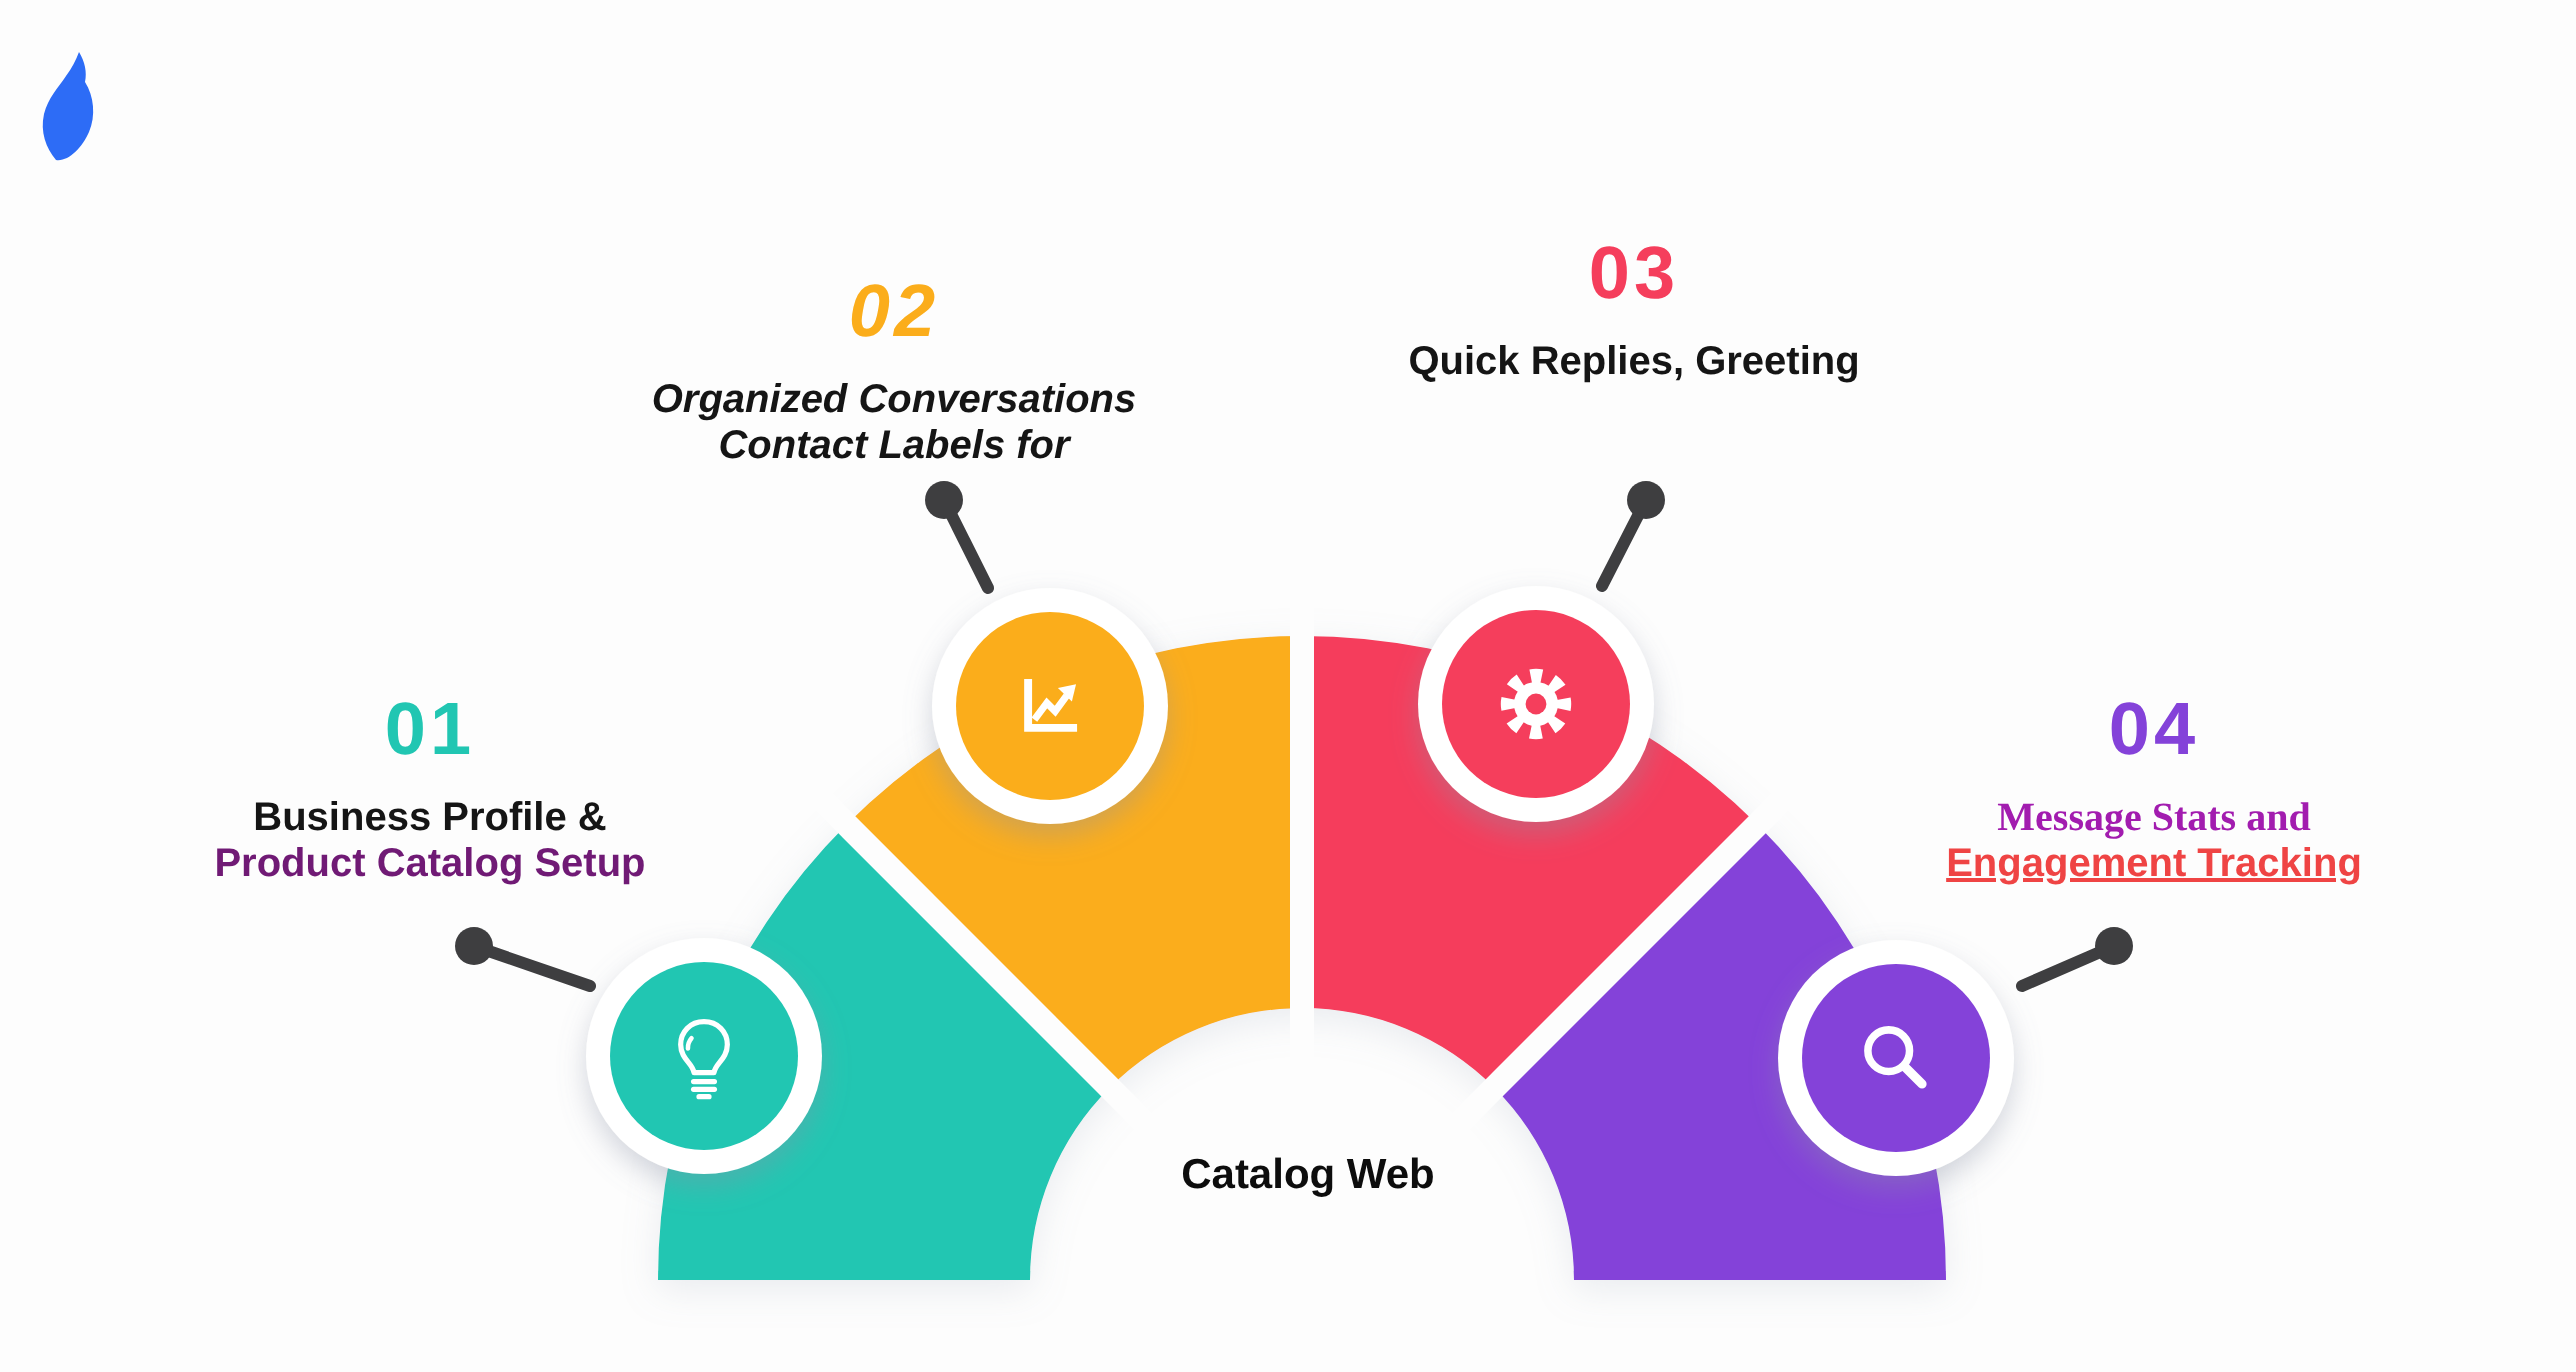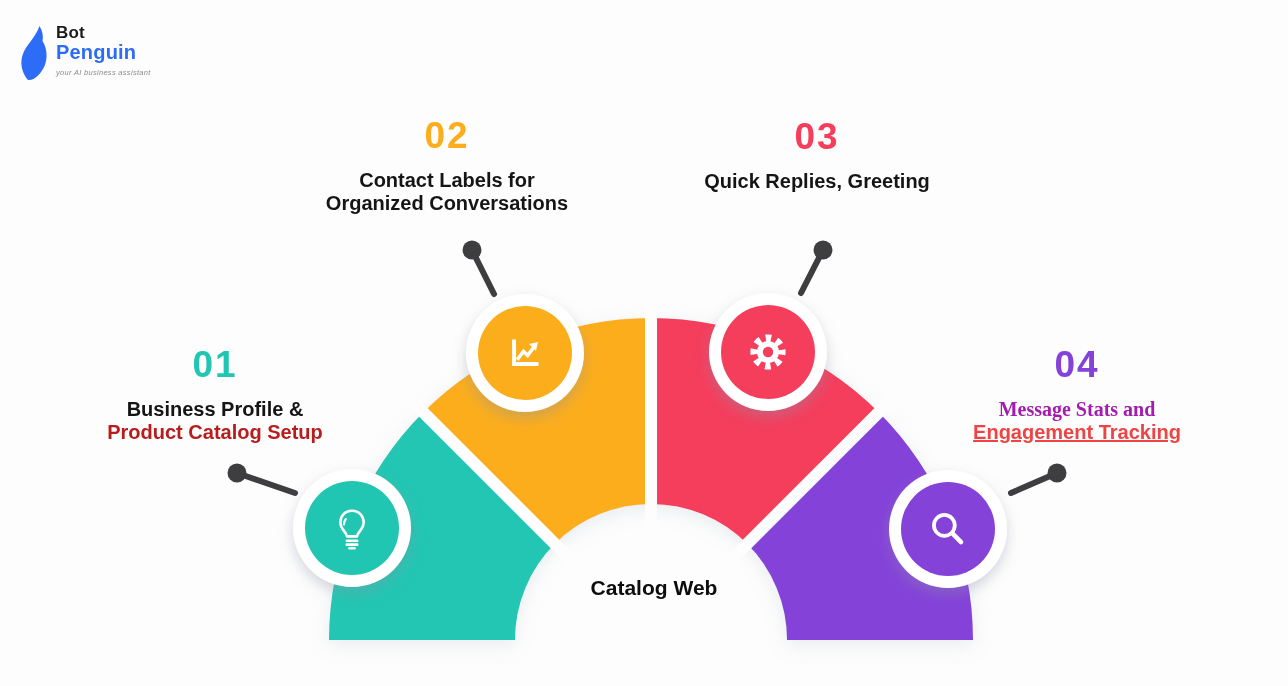--- a/index.html
+++ b/index.html
@@ -15,42 +15,37 @@
   .logo-tagline{font-size:7.5px;font-style:italic;color:#8b8b8b;margin-top:5px;letter-spacing:.3px;}
 
   
   #diagram-svg{position:absolute;left:0;top:0;}
 
   
   .step{position:absolute;width:320px;text-align:center;}
   .step-number{font-size:37px;font-weight:800;letter-spacing:2px;line-height:38px;margin-bottom:14px;}
   .step-label{font-size:20px;font-weight:700;color:#151515;line-height:23px;}
   .step-1{left:55px;top:346px;text-align:center;}
-  .step-2{left:287px;top:117px;}
+  .step-2{left:287px;top:137px;font-style:italic;}
   .step-3{left:657px;top:118px;}
   .step-4{left:917px;top:346px;}
 
   
   .center-title{position:absolute;left:504px;top:576px;width:300px;text-align:center;
     font-size:21px;font-weight:800;color:#0d0d0d;line-height:23px;}
 </style>
 </head>
 <body style="background: rgb(253, 253, 253);">
 
 <div class="canvas" style="background: rgb(253, 253, 253);">
 
   <div class="logo">
     <svg width="34" height="56" viewBox="0 0 30 56">
       <path class="penguin-body" d="M10 54 C5 48 2 40 4 31 C6 23 11 18 15 12 C18 8 20 4 21.5 0 C24.5 5 25.5 10 24.5 15 C29 22 30 32 26.5 40 C23 48 16 55 10 54 Z" fill="#2d6cf6"></path>
     </svg>
-    <div class="logo-text">
-      <div class="logo-bot">Bot</div>
-      <div class="logo-penguin" style="color: rgb(45, 108, 246);">Penguin</div>
-      <div class="logo-tagline">your AI business assistant</div>
-    </div>
   </div>
 
   <svg id="diagram-svg" width="1288" height="686" viewBox="0 0 1288 686">
     <defs>
       <filter id="badge-shadow" x="-60%" y="-60%" width="220%" height="220%">
         <feDropShadow dx="0" dy="6" stdDeviation="7" flood-color="#8a93a6" flood-opacity="0.38"></feDropShadow>
       </filter>
       <filter id="sector-shadow" x="-20%" y="-20%" width="140%" height="140%">
         <feDropShadow dx="0" dy="5" stdDeviation="9" flood-color="#9aa3b5" flood-opacity="0.20"></feDropShadow>
       </filter>
@@ -118,29 +113,29 @@
         <circle cx="948" cy="529" r="59" fill="#ffffff" filter="url(#badge-shadow)"></circle>
         <circle cx="948" cy="529" r="47" fill="#8442d9"></circle>
         <use href="#sym-search" x="923" y="504" width="50" height="50" style="color: rgb(132, 66, 217);"></use>
       </g>
     </svg>
 
   <div class="step step-1">
     <div class="step-number" style="color: rgb(33, 198, 178);">01</div>
     <div class="step-label">
       <div style="color: rgb(21, 21, 21); margin-top: 12px;">Business Profile &amp;</div>
-      <div style="color: #b91c1c;">Product Catalog Setup</div>
+      <div style="color: #701a75;">Product Catalog Setup</div>
     </div>
   </div>
 
   <div class="step step-2">
     <div class="step-number" style="color: rgb(251, 173, 27);">02</div>
     <div class="step-label">
+      <div style="color: rgb(21, 21, 21);">Organized Conversations</div>
       <div style="color: rgb(21, 21, 21);">Contact Labels for</div>
-      <div style="color: rgb(21, 21, 21);">Organized Conversations</div>
     </div>
   </div>
 
   <div class="step step-3">
     <div class="step-number" style="color: rgb(245, 62, 92);">03</div>
     <div class="step-label">
       <div style="color: rgb(21, 21, 21);">Quick Replies, Greeting</div>
     </div>
   </div>
 

